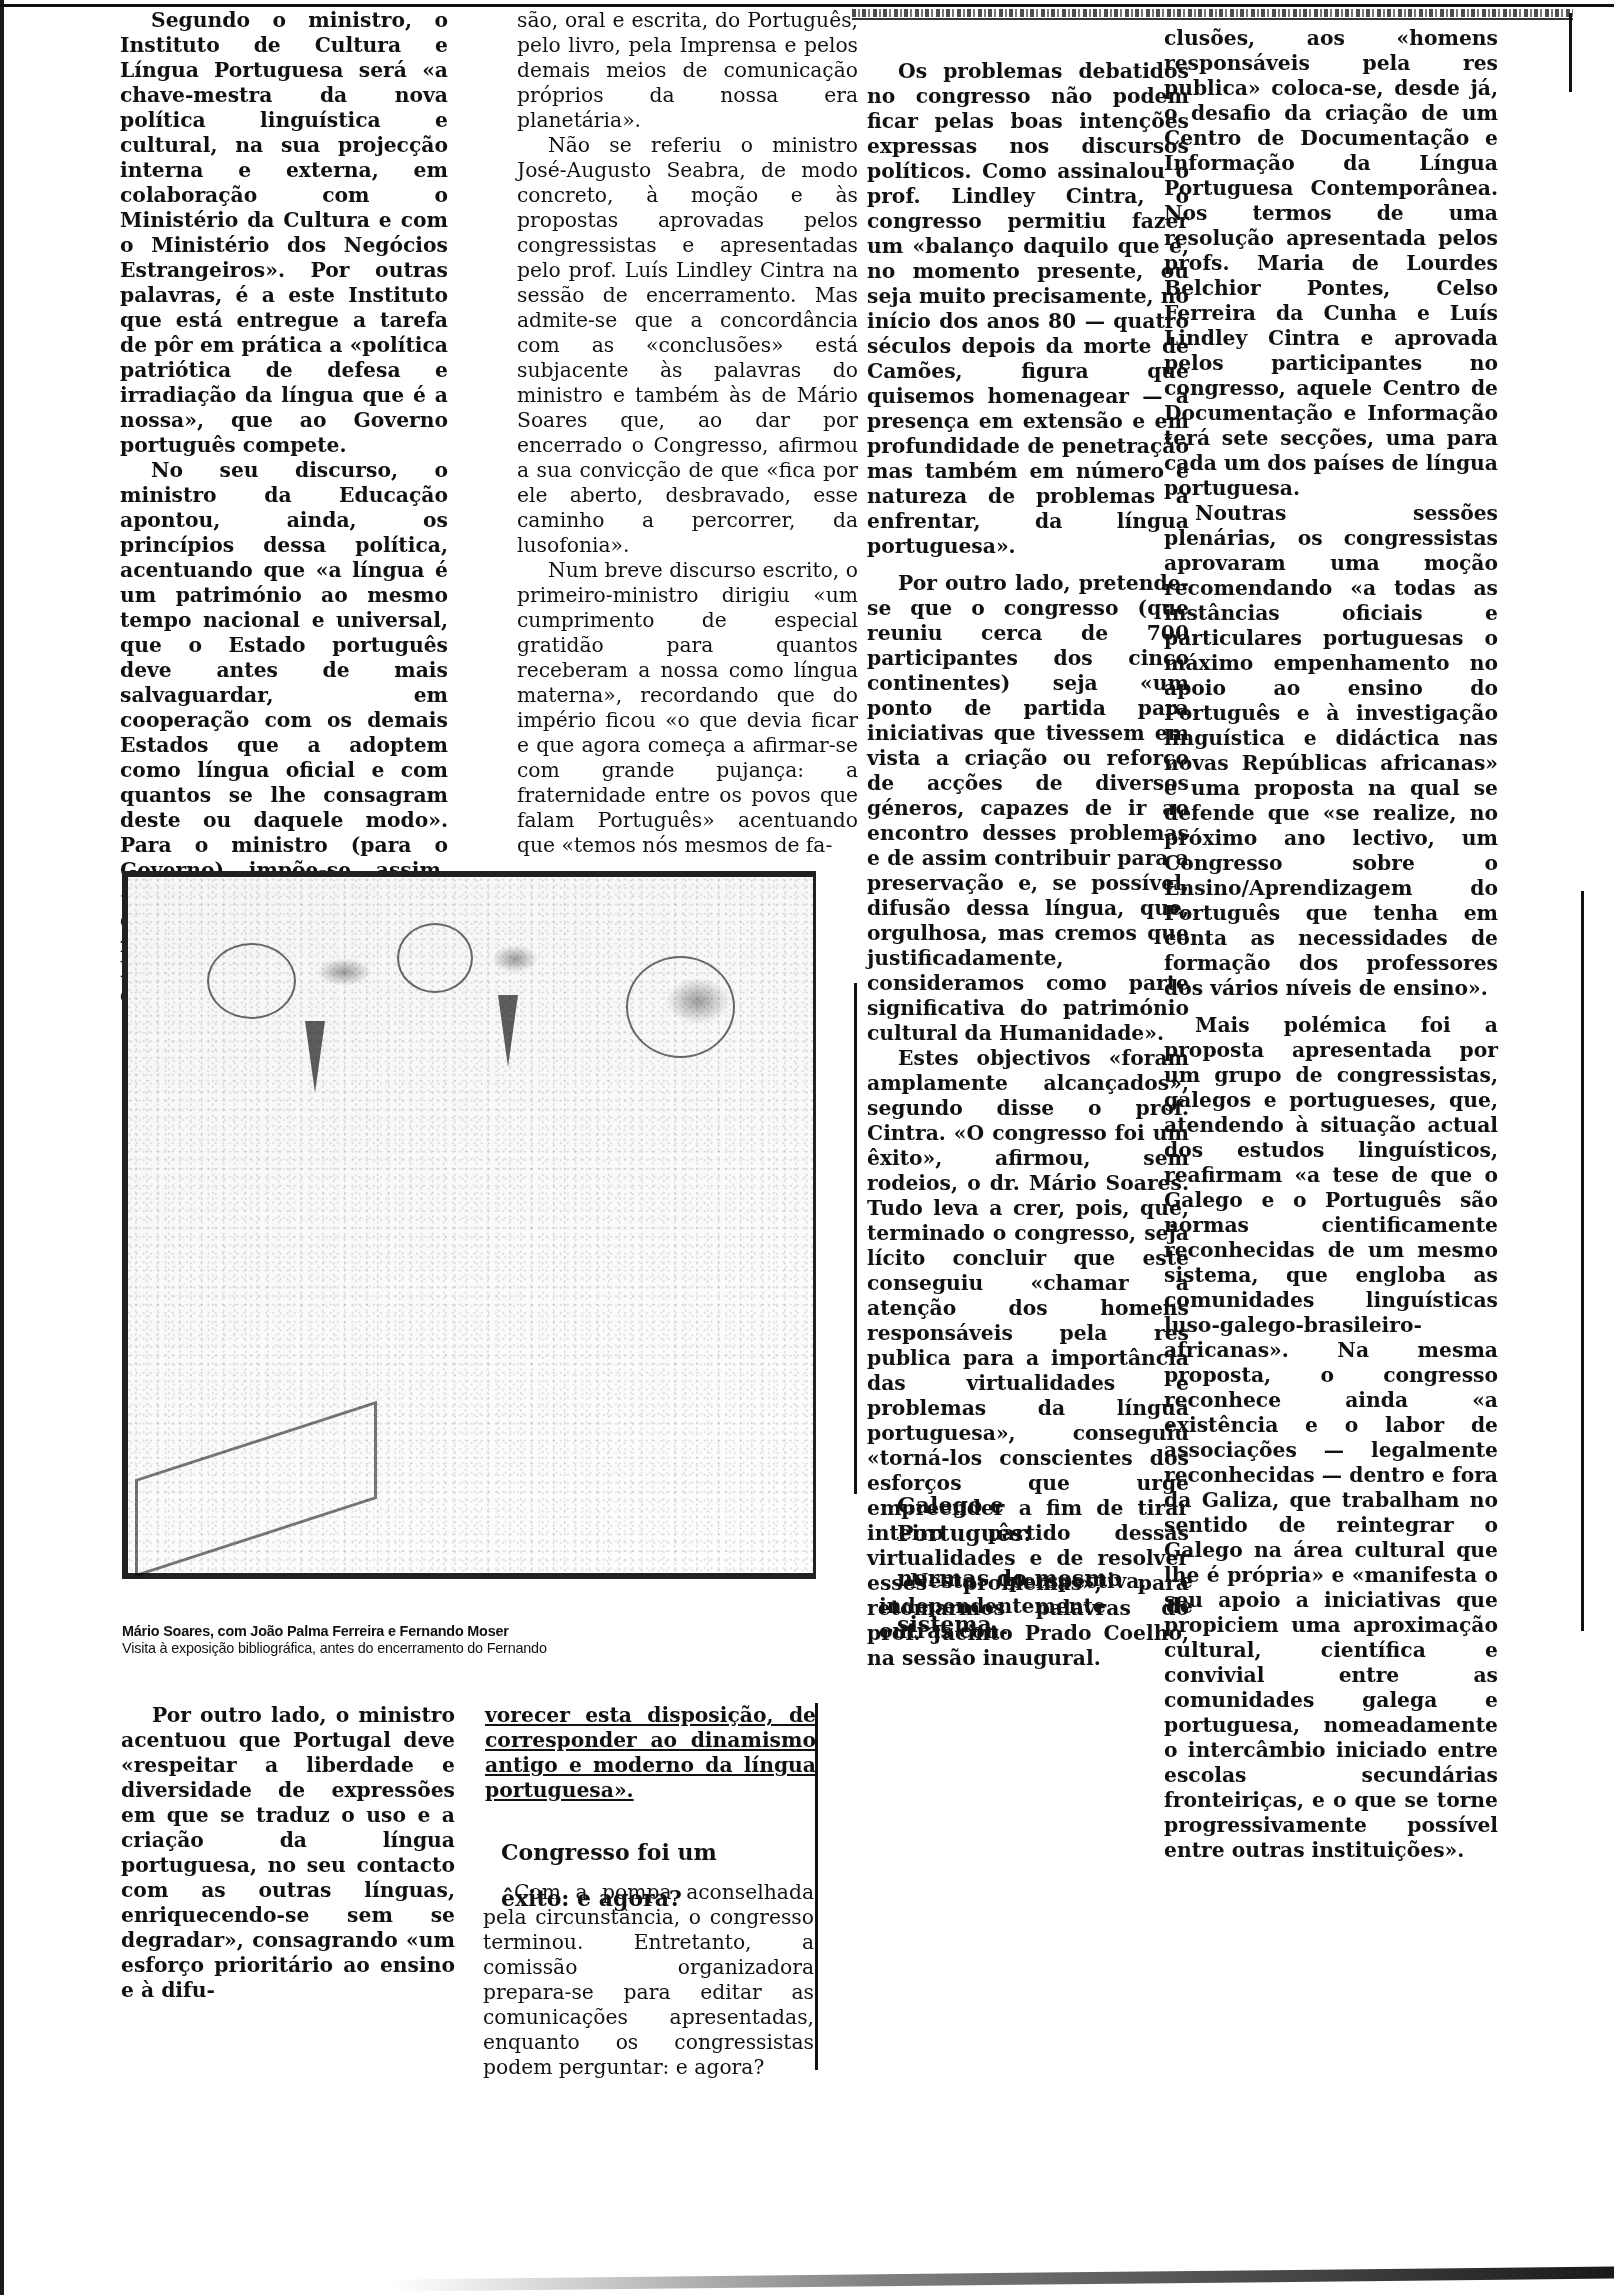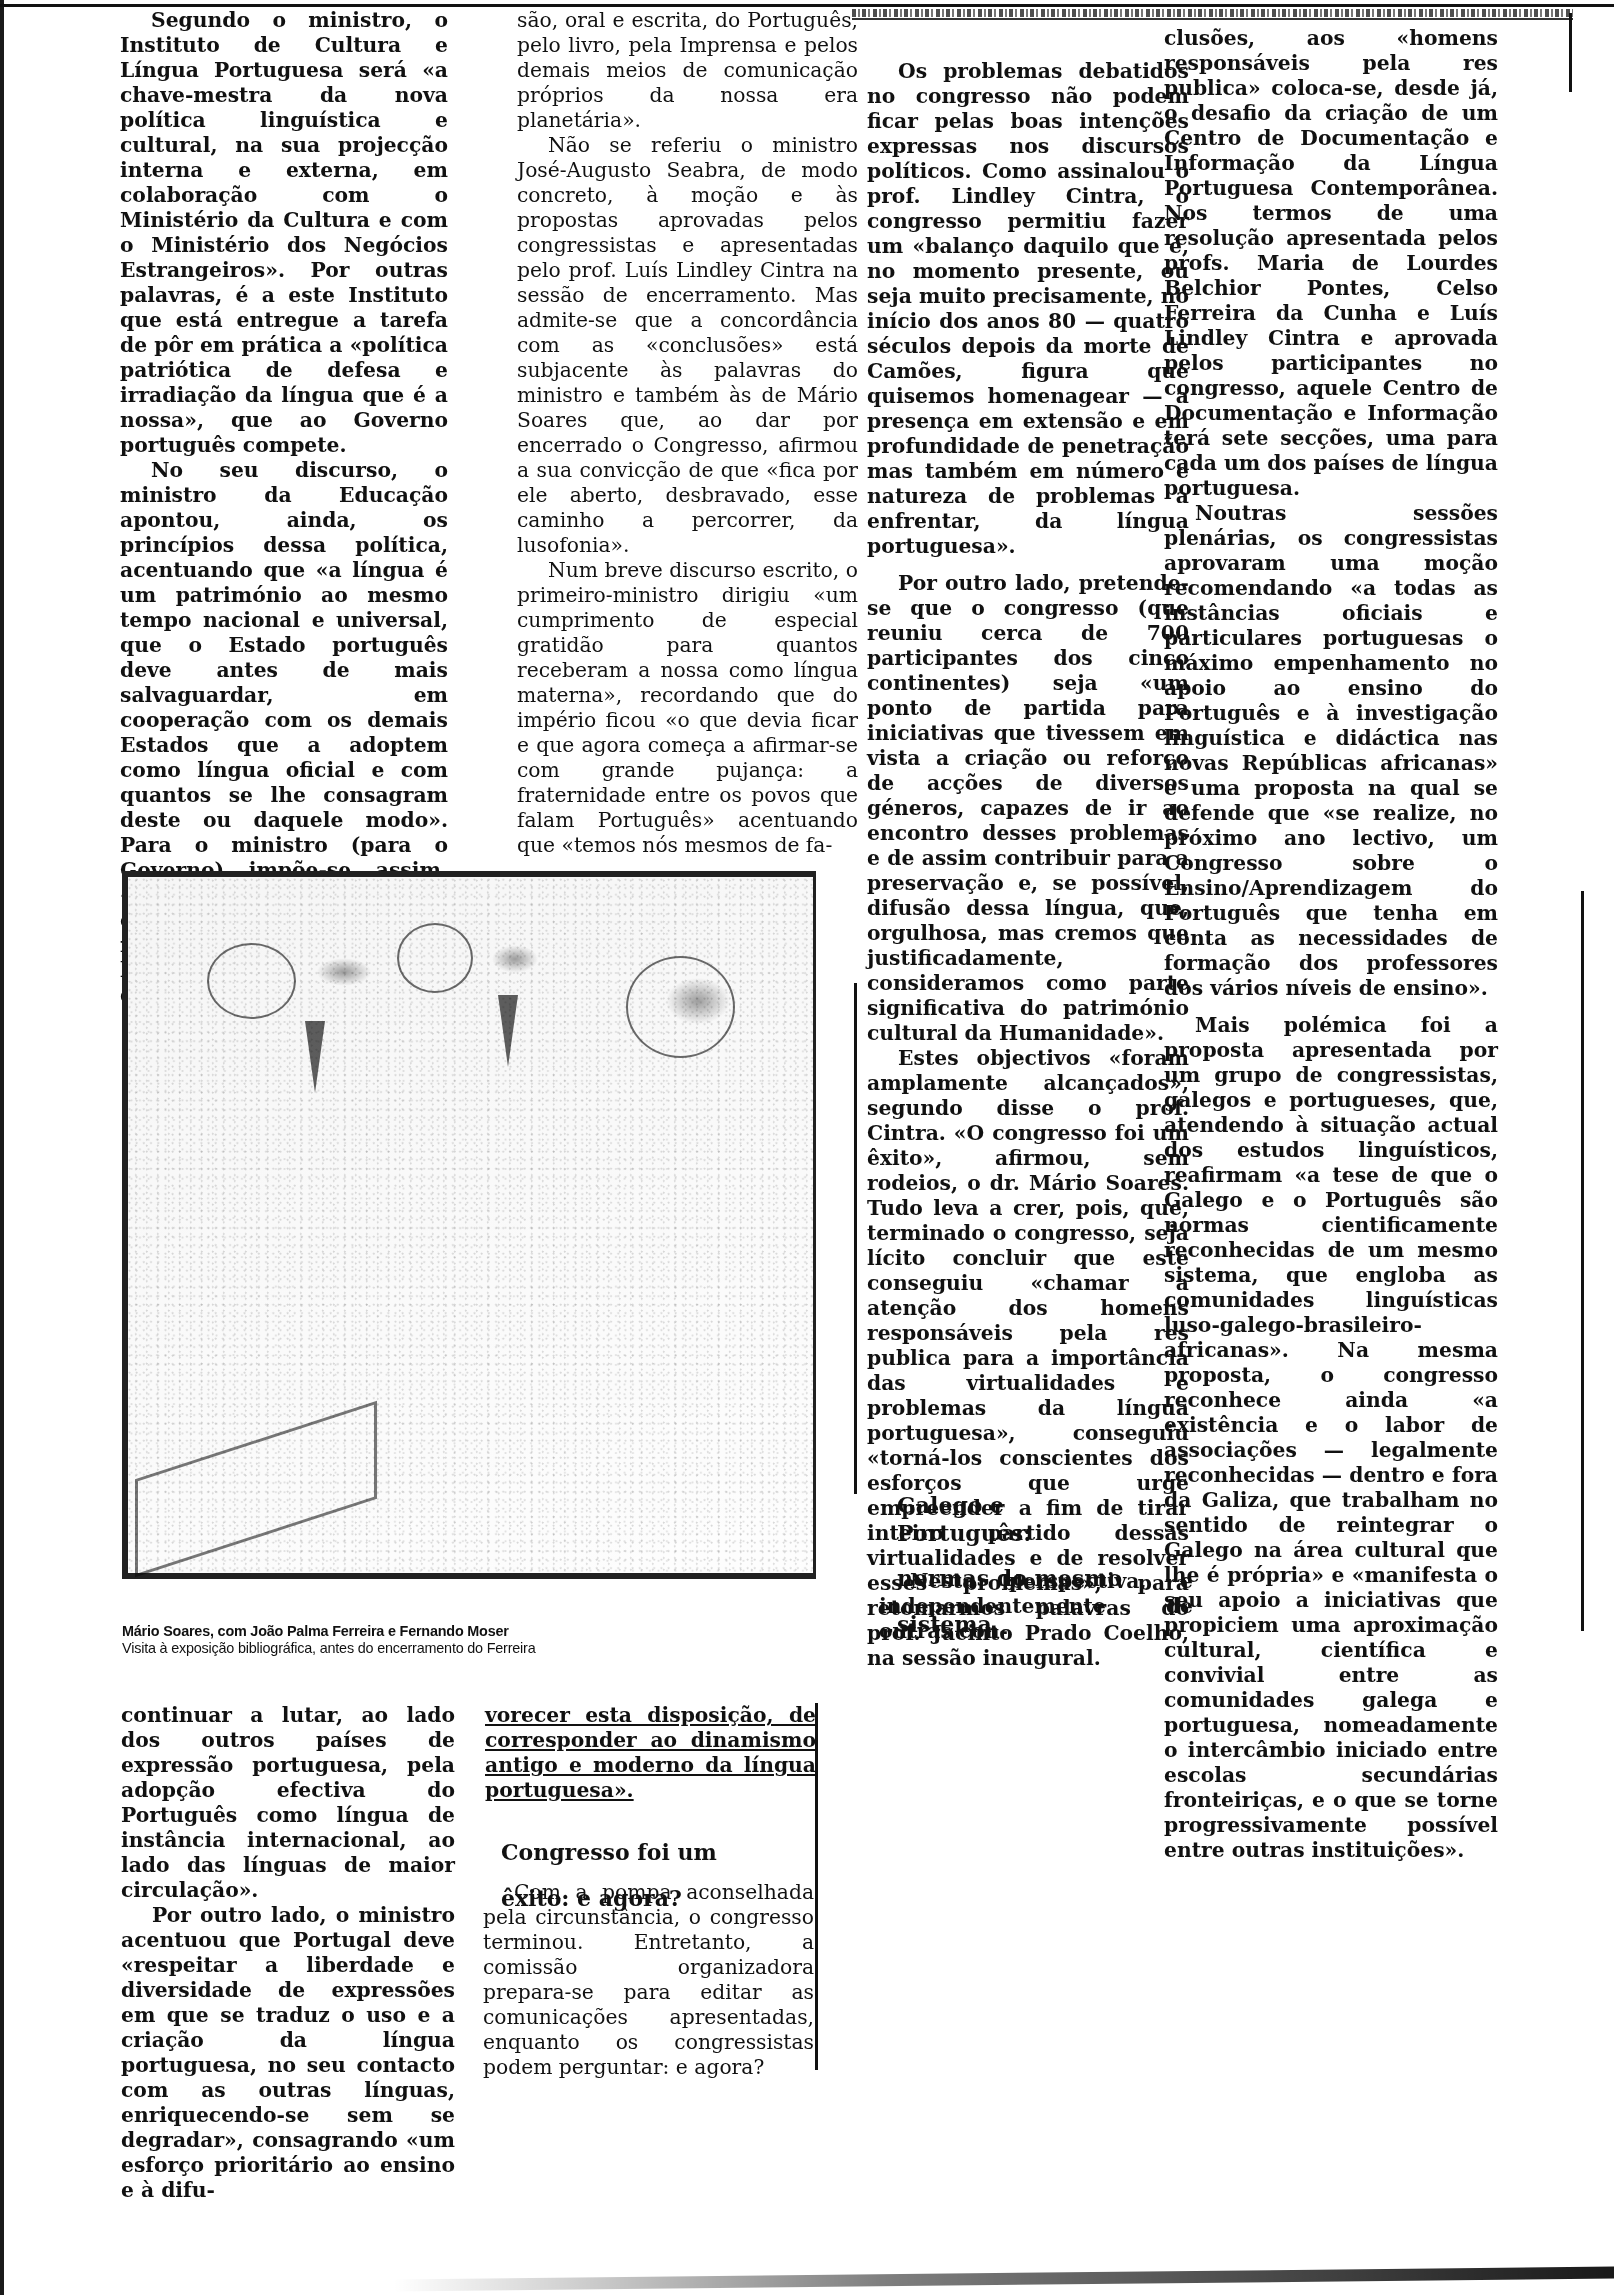--- a/index.html
+++ b/index.html
@@ -157,25 +157,24 @@
   <div class="fig" style="left:79px; top:66px; width:85px; height:72px;"></div>
   <div class="fig" style="left:269px; top:46px; width:72px; height:66px;"></div>
   <div class="fig" style="left:498px; top:79px; width:105px; height:98px;"></div>
   <div class="tie" style="left:177px; top:144px;"></div>
   <div class="tie" style="left:370px; top:118px;"></div>
   <div class="paper"></div>
 </div>
 
 <div class="caption">
   <span class="cap-title">Mário Soares, com João Palma Ferreira e Fernando Moser</span>
-  <span class="cap-sub">Visita à exposição bibliográfica, antes do encerramento do Ferreira</span>
+  <span class="cap-sub">Visita à exposição bibliográfica, antes do encerramento do Fernando</span>
 </div>
 
 <div class="col c5">
-  <p class="no-indent">continuar a lutar, ao lado dos outros países de expressão portuguesa, pela adopção efectiva do Português como língua de instância internacional, ao lado das línguas de maior circulação».</p>
   <p>Por outro lado, o ministro acentuou que Portugal deve «respeitar a liberdade e diversidade de expressões em que se traduz o uso e a criação da língua portuguesa, no seu contacto com as outras línguas, enriquecendo-se sem se degradar», consagrando «um esforço prioritário ao ensino e à difu-</p>
 </div>
 
 <div class="col c6">
   <p class="no-indent">vorecer esta disposição, de corresponder ao dinamismo antigo e moderno da língua portuguesa».</p>
 </div>
 
 <div class="subhead-wrap-6">
   <div class="subhead">Congresso foi um</div>
   <div class="subhead">êxito: e agora?</div>

